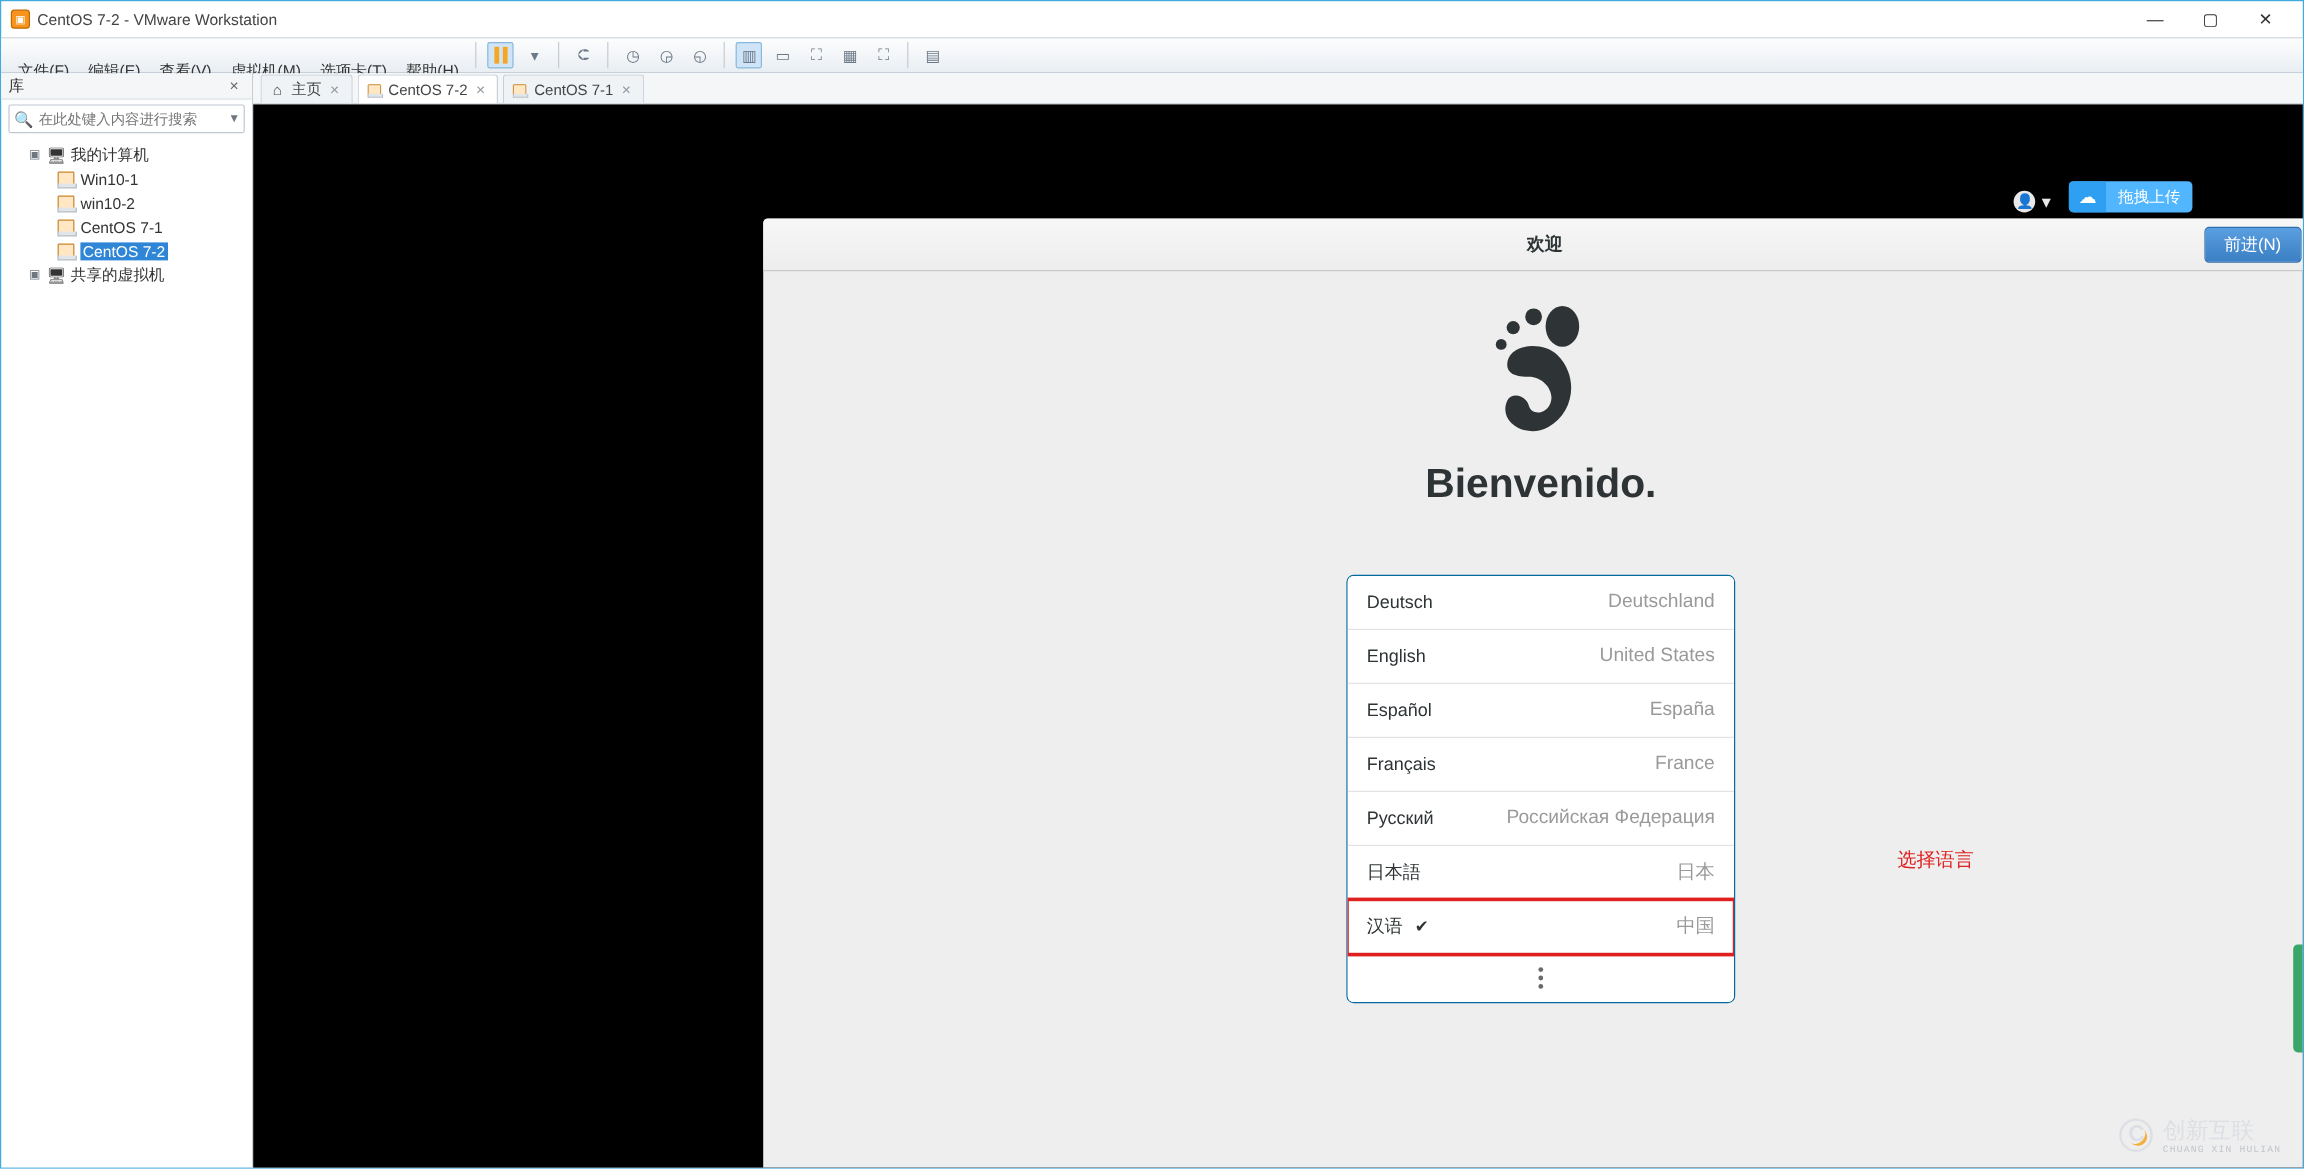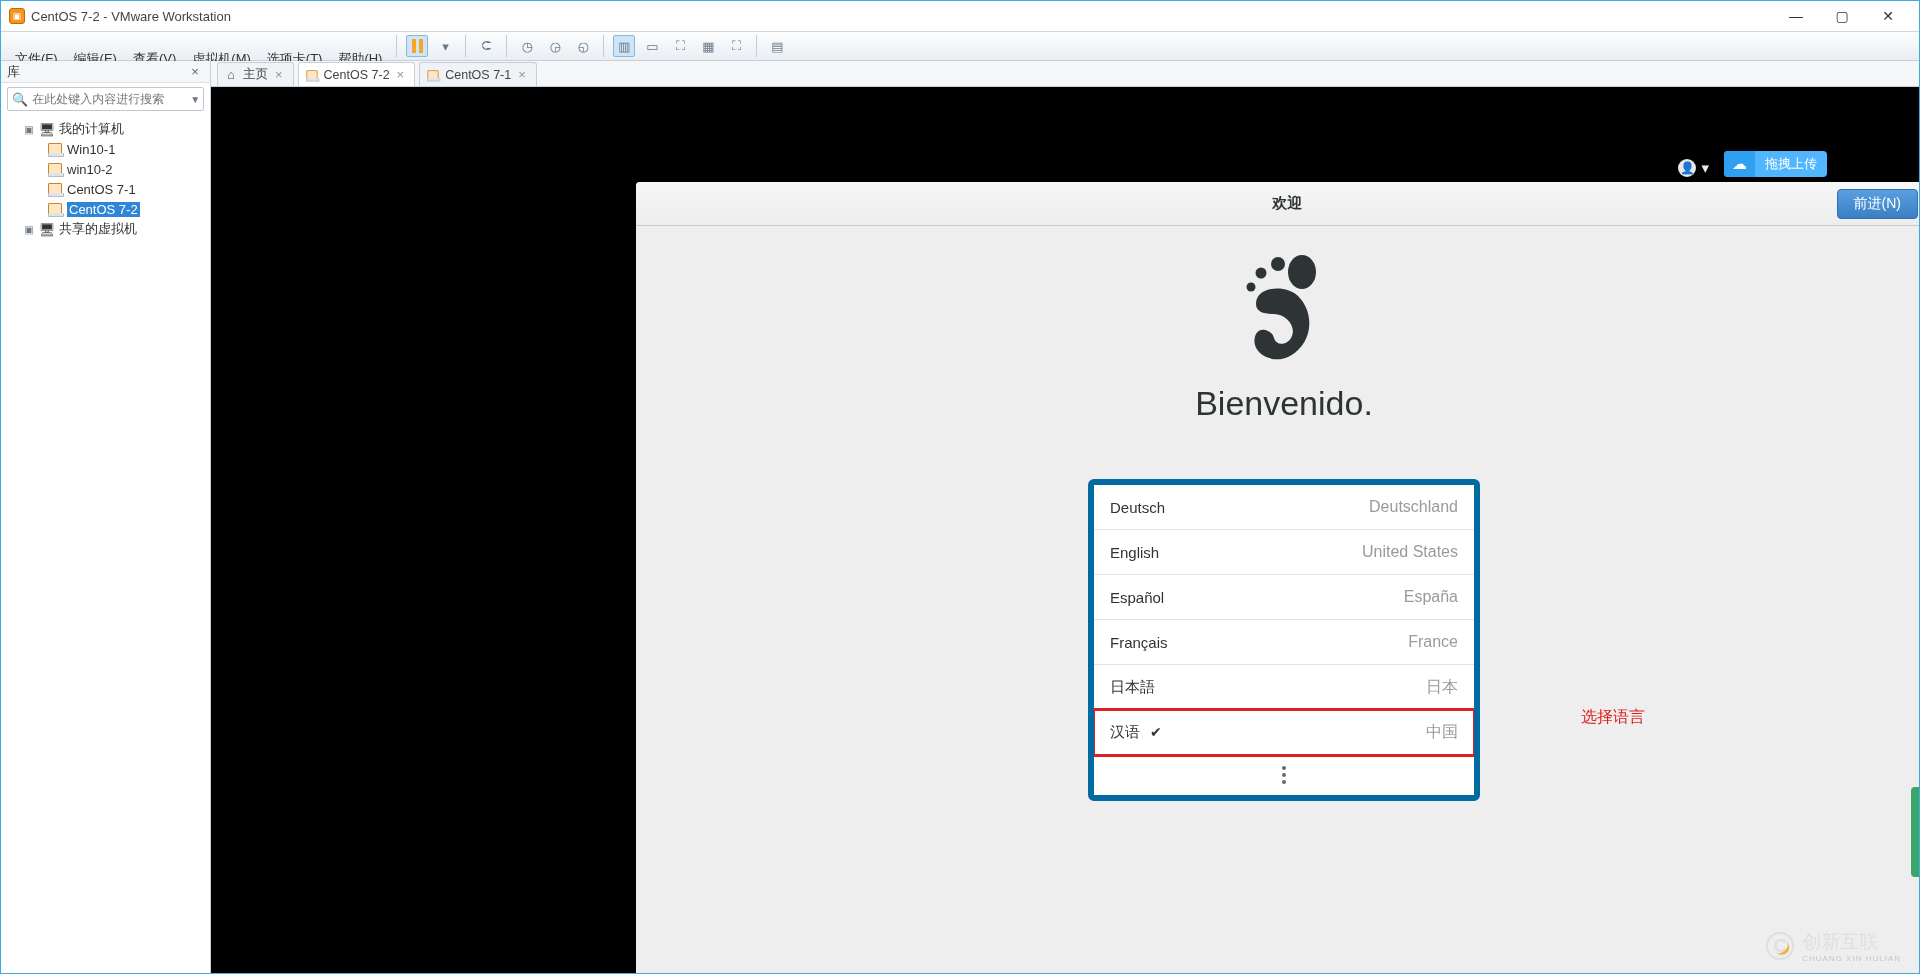--- a/index.html
+++ b/index.html
@@ -70,42 +70,42 @@
 .gnome-top { position:absolute; top:72px; right:210px; color:#e8e8e8; font-size:15px; display:flex; align-items:center; gap:5px; }
 .gnome-top .circ { width:18px; height:18px; border-radius:50%; background:#e8e8e8; color:#000; display:flex; align-items:center; justify-content:center; font-size:12px; font-weight:bold; }
 
 
 .dialog { position:absolute; left:425px; top:95px; width:1296px; height:798px; background:#eeeeee; border-radius:4px; overflow:hidden; display:flex; flex-direction:column; font-family:"Cantarell","Segoe UI",sans-serif; color:#2e3436; }
 .dlg-head { height:44px; background:linear-gradient(#f7f7f7,#ededed); border-bottom:1px solid #c9c9c9; display:flex; align-items:center; padding:0 14px; }
 .dlg-title { flex:1; text-align:center; font-weight:bold; font-size:15px; }
 .next-btn { background:linear-gradient(#5a9fe0,#3b7fc4); color:#fff; border:1px solid #2f6fae; border-radius:4px; padding:5px 16px; font-size:14px; cursor:pointer; }
 .dlg-body { flex:1; display:flex; flex-direction:column; align-items:center; padding-top:28px; overflow:hidden; }
 .gnome-logo svg { display:block; }
-.bienv { margin-top:20px; font-size:34px; font-weight:normal; }
-
-
-.lang-list { margin-top:56px; width:392px; border:6px solid #0369a1; border-radius:6px; background:#fff; overflow:hidden; }
+.bienv { margin-top:20px; font-size:34px; font-weight:bold; }
+
+
+.lang-list { margin-top:56px; width:324px; border:1px solid #0369a1; border-radius:6px; background:#fff; overflow:hidden; }
 .lang-row { height:45px; display:flex; align-items:center; padding:0 16px; border-bottom:1px solid #e3e3e3; font-size:15px; cursor:pointer; background:#fff; }
 .lang-row:last-child { border-bottom:none; }
 .lang-row .ln-name { flex:0 0 auto; color:#2e3436; }
 .lang-row .ln-chk { margin-left:10px; color:#2e3436; font-size:14px; }
 .lang-row .ln-region { margin-left:auto; color:#9a9a9a; font-size:16px; }
 .lang-row.highlight { outline:3px solid #e02020; outline-offset:-1px; z-index:2; position:relative;justify-content:space-between; }
 .lang-more { height:40px; display:flex; align-items:center; justify-content:center; cursor:pointer; }
 .dots span { width:4px; height:4px; background:#6a6a6a; border-radius:50%; display:inline-block; margin:1.5px 0; }
 .dots { display:flex; flex-direction:column; align-items:center; }
 
 
 .annot { position:absolute; color:#e02020; font-size:16px; font-family:"Microsoft YaHei",sans-serif; pointer-events:none; }
 
 
 .watermark { position:absolute; right:18px; bottom:10px; display:flex; align-items:center; color:#d9dde2; font-size:19px; font-family:"Microsoft YaHei",sans-serif; opacity:.85; }
 .watermark .logo { width:28px; height:28px; border:2px solid #d9dde2; border-radius:50%; display:flex; align-items:center; justify-content:center; font-weight:bold; margin-right:8px; position:relative; overflow:hidden; }
 .watermark .logo::before { content:""; position:absolute; width:16px; height:16px; border-right:3px solid #f5a623; border-radius:50%; transform:rotate(45deg); }
-.watermark .sub { font-size:8px; letter-spacing:1px; display:block; color:#b8bfc6; line-height:1; }
+.watermark .sub { font-size:8px; letter-spacing:1px; display:block; color:#b8bfc6; line-height:1;font-family:Liberation Mono, monospace; }
 
 
 .rtab-handle { position:absolute; right:0; top:700px; width:8px; height:90px; background:#3aa66a; border-radius:4px 0 0 4px; }
 </style>
 </head>
 <body>
 
 <div class="win-border">
 
   <div class="titlebar">
@@ -266,20 +266,24 @@
                 </div>
                 <div class="lang-row">
                   <span class="ln-name">Español</span>
                   <span class="ln-region">España</span>
                 </div>
                 <div class="lang-row">
                   <span class="ln-name">Français</span>
                   <span class="ln-region">France</span>
                 </div>
                 <div class="lang-row">
+                  <span class="ln-name">Русский</span>
+                  <span class="ln-region">Российская Федерация</span>
+                </div>
+                <div class="lang-row">
                   <span class="ln-name">日本語</span>
                   <span class="ln-region">日本</span>
                 </div>
                 <div class="lang-row highlight">
                   <span class="ln-name">汉语</span>
                   <span class="ln-chk">✔</span>
                   <span class="ln-region">中国</span>
                 </div>
                 <div class="lang-row lang-more">
                   <span class="dots">

